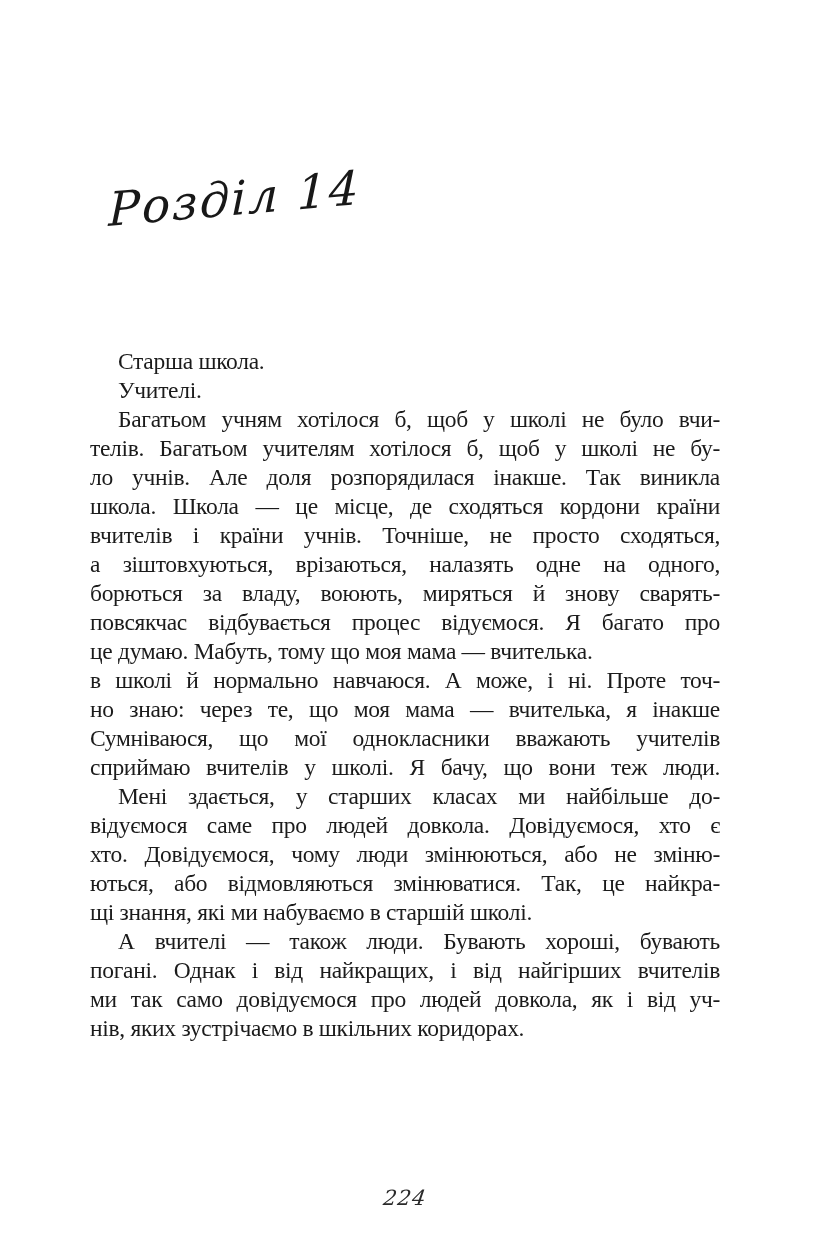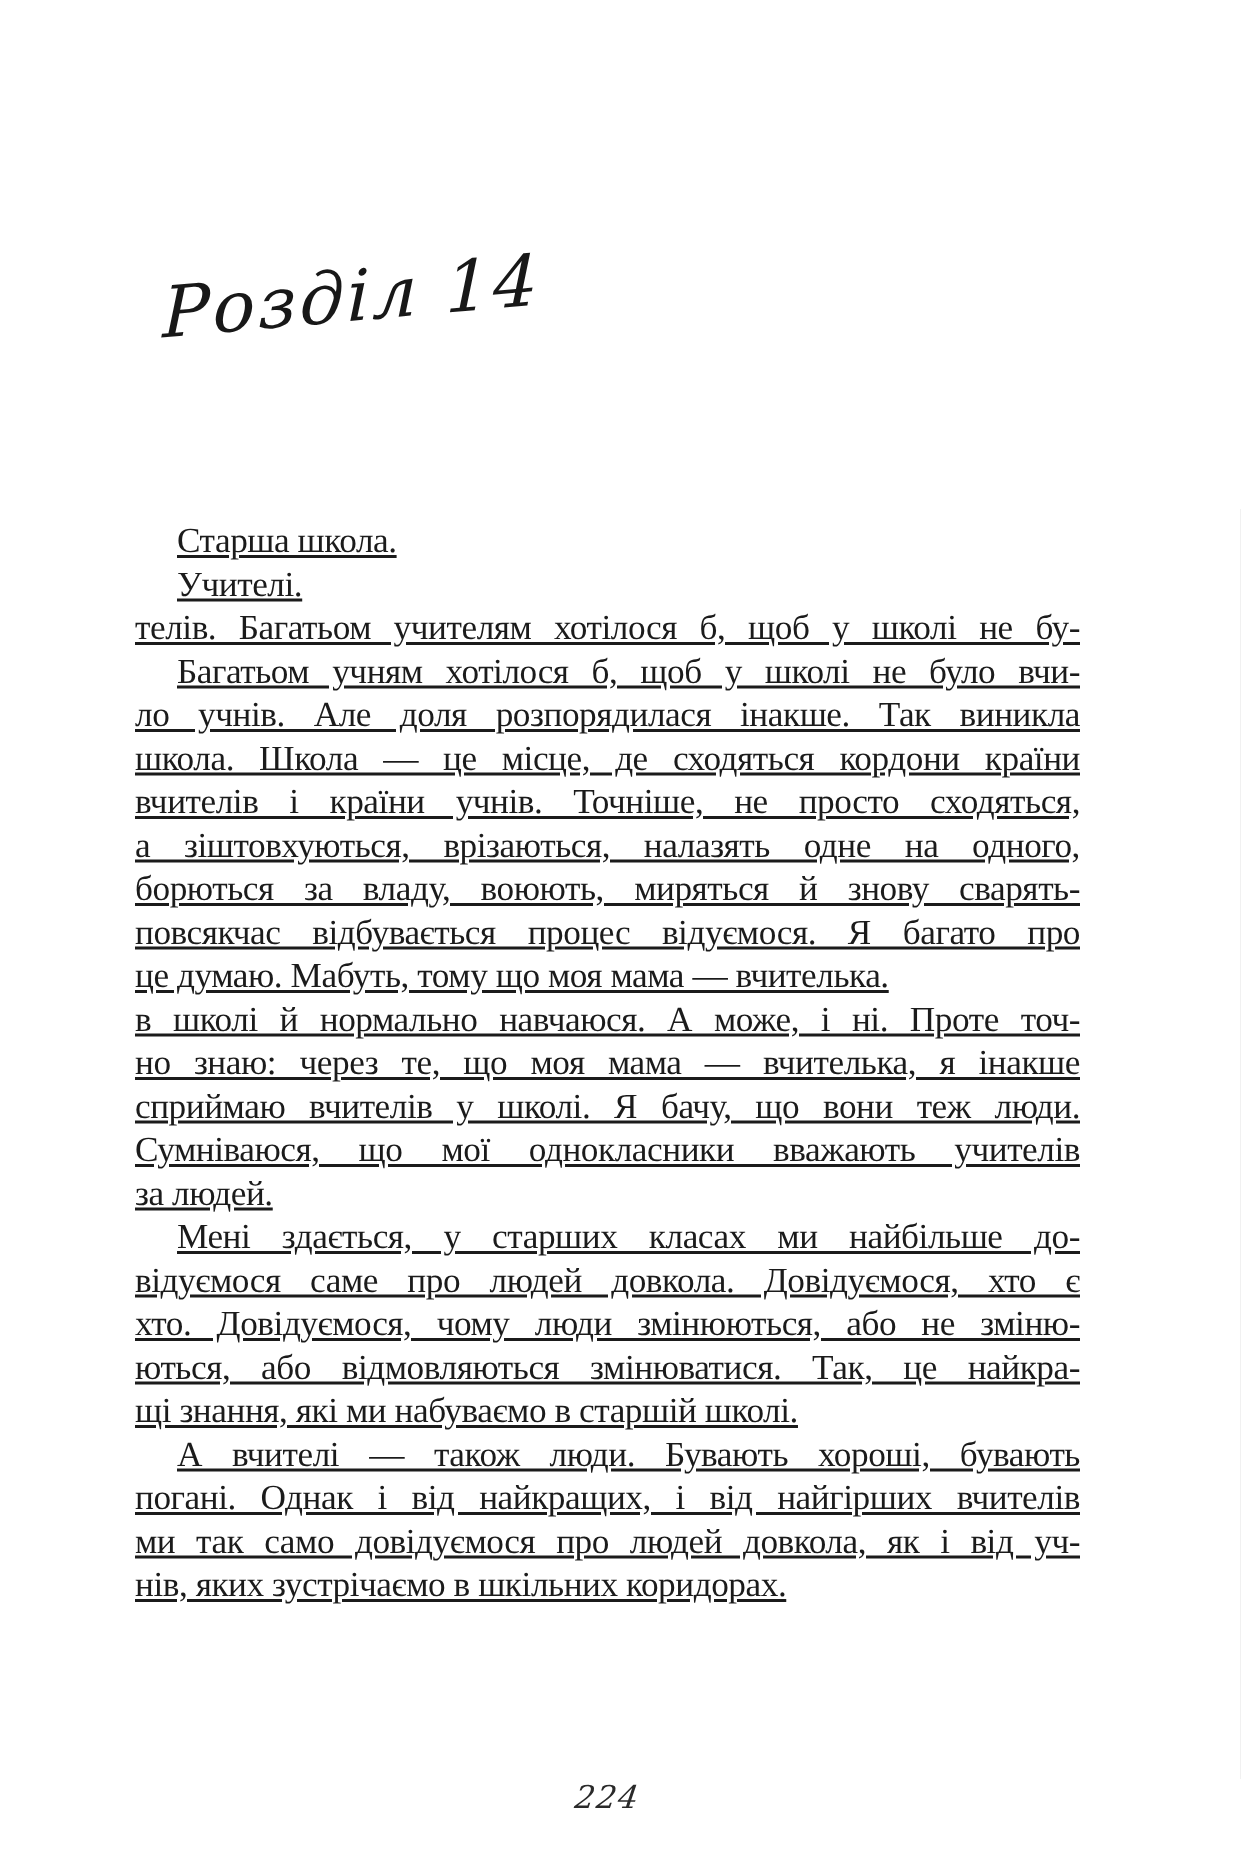--- a/index.html
+++ b/index.html
@@ -37,21 +37,20 @@
     width: 630px;
     font-size: 23.5px;
     line-height: 29px;
     letter-spacing: -0.3px;
   }
   .para { margin: 0; padding: 0; }
   .bline {
     text-align: justify;
     text-align-last: justify;
     white-space: normal;
-    text-decoration: underline;
   }
   .bline.last { text-align-last: left; }
   .para .bline.first { text-indent: 28px; }
   .page-number {
     position: absolute;
     left: 90px;
     top: 1186px;
     width: 630px;
     text-align: center;
     font-family: "DejaVu Serif", serif;
@@ -69,36 +68,35 @@
   <div class="chapter-heading">Розділ 14</div>
 
   <div class="body-text">
       <div class="para">
         <div class="bline first last">Старша школа.</div>
       </div>
       <div class="para">
         <div class="bline first last">Учителі.</div>
       </div>
       <div class="para">
+        <div class="bline first">Багатьом учням хотілося б, щоб у школі не було вчи-</div>
         <div class="bline">телів. Багатьом учителям хотілося б, щоб у школі не бу-</div>
-        <div class="bline first">Багатьом учням хотілося б, щоб у школі не було вчи-</div>
         <div class="bline">ло учнів. Але доля розпорядилася інакше. Так виникла</div>
         <div class="bline">школа. Школа — це місце, де сходяться кордони країни</div>
         <div class="bline">вчителів і країни учнів. Точніше, не просто сходяться,</div>
         <div class="bline">а зіштовхуються, врізаються, налазять одне на одного,</div>
         <div class="bline">борються за владу, воюють, миряться й знову сварять-</div>
         <div class="bline">повсякчас відбувається процес відуємося. Я багато про</div>
         <div class="bline last">це думаю. Мабуть, тому що моя мама — вчителька.</div>
       </div>
       <div class="para">
         <div class="bline">в школі й нормально навчаюся. А може, і ні. Проте точ-</div>
         <div class="bline">но знаю: через те, що моя мама — вчителька, я інакше</div>
+        <div class="bline">Сумніваюся, що мої однокласники вважають учителів</div>
         <div class="bline">сприймаю вчителів у школі. Я бачу, що вони теж люди.</div>
-        <div class="bline">Сумніваюся, що мої однокласники вважають учителів</div>
-        <div class="bline last">за людей.</div>
       </div>
       <div class="para">
         <div class="bline first">Мені здається, у старших класах ми найбільше до-</div>
         <div class="bline">відуємося саме про людей довкола. Довідуємося, хто є</div>
         <div class="bline">хто. Довідуємося, чому люди змінюються, або не зміню-</div>
         <div class="bline">ються, або відмовляються змінюватися. Так, це найкра-</div>
         <div class="bline last">щі знання, які ми набуваємо в старшій школі.</div>
       </div>
       <div class="para">
         <div class="bline first">А вчителі — також люди. Бувають хороші, бувають</div>

